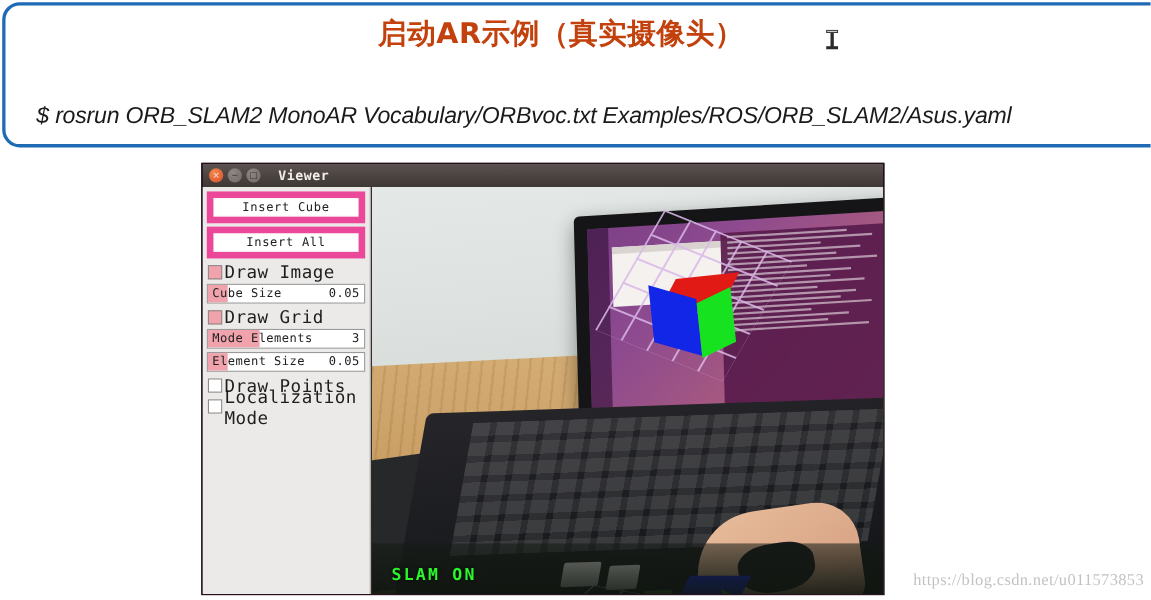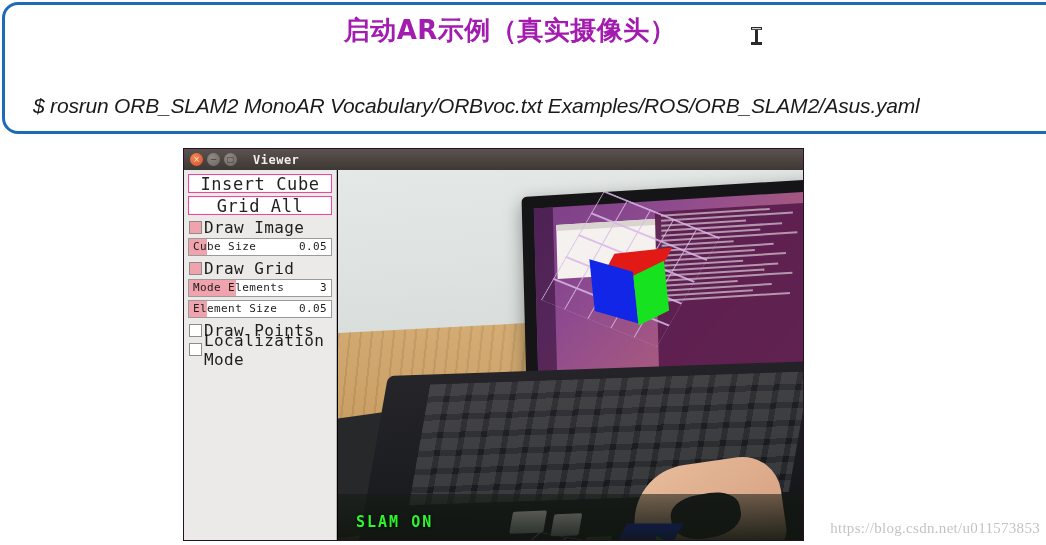--- a/index.html
+++ b/index.html
@@ -28,21 +28,21 @@
     background: #ffffff;
   }
   #slide-title {
     position: absolute;
     left: 0;
     top: 8px;
     width: 1010px;
     text-align: center;
     font-size: 26px;
     font-weight: bold;
-    color: #a21caf;
+    color: #c2410c;
     font-family: "DejaVu Sans", "Liberation Sans", sans-serif;
     letter-spacing: 0.5px;
   }
   #text-cursor-icon {
     position: absolute;
     left: 746px;
     top: 22px;
     width: 11px;
     height: 18px;
   }
@@ -114,27 +114,27 @@
     bottom: 0;
     background: #eceae8;
     border-right: 1px solid #b9b5b1;
     box-sizing: border-box;
     padding: 4px 3px 0 3px;
   }
   .pg-button {
     height: 17px;
     margin: 0 1px 3px 1px;
     background: #ffffff;
-    border: 1px solid #ec4899;
+    border: 6px solid #ec4899;
     box-shadow: inset 0 0 0 1px #f6f6f6;
     display: flex;
     align-items: center;
     justify-content: center;
     font-family: "DejaVu Sans Mono", "Liberation Mono", monospace;
-    font-size: 17px;
+    font-size: 11px;
     color: #222222;
     letter-spacing: 0.6px;
   }
   .pg-check-row {
     height: 19px;
     display: flex;
     align-items: center;
     padding-left: 2px;
   }
   .pg-checkbox {
@@ -433,21 +433,21 @@
   <div id="viewer-titlebar">
     <div class="win-btn" id="close-button">×</div>
     <div class="win-btn" id="minimize-button">−</div>
     <div class="win-btn" id="maximize-button">□</div>
     <div id="viewer-title-text">Viewer</div>
   </div>
 
   <div id="control-panel">
 
     <div class="pg-button">Insert Cube</div>
-    <div class="pg-button">Grid All</div>
+    <div class="pg-button">Insert All</div>
 
     <div class="pg-check-row">
       <div class="pg-checkbox on"></div>
       <div class="pg-check-label">Draw Image</div>
     </div>
 
 
     <div class="pg-slider">
       <div class="pg-slider-fill" style="width:13%"></div>
       <div class="pg-slider-name">Cube Size</div>

